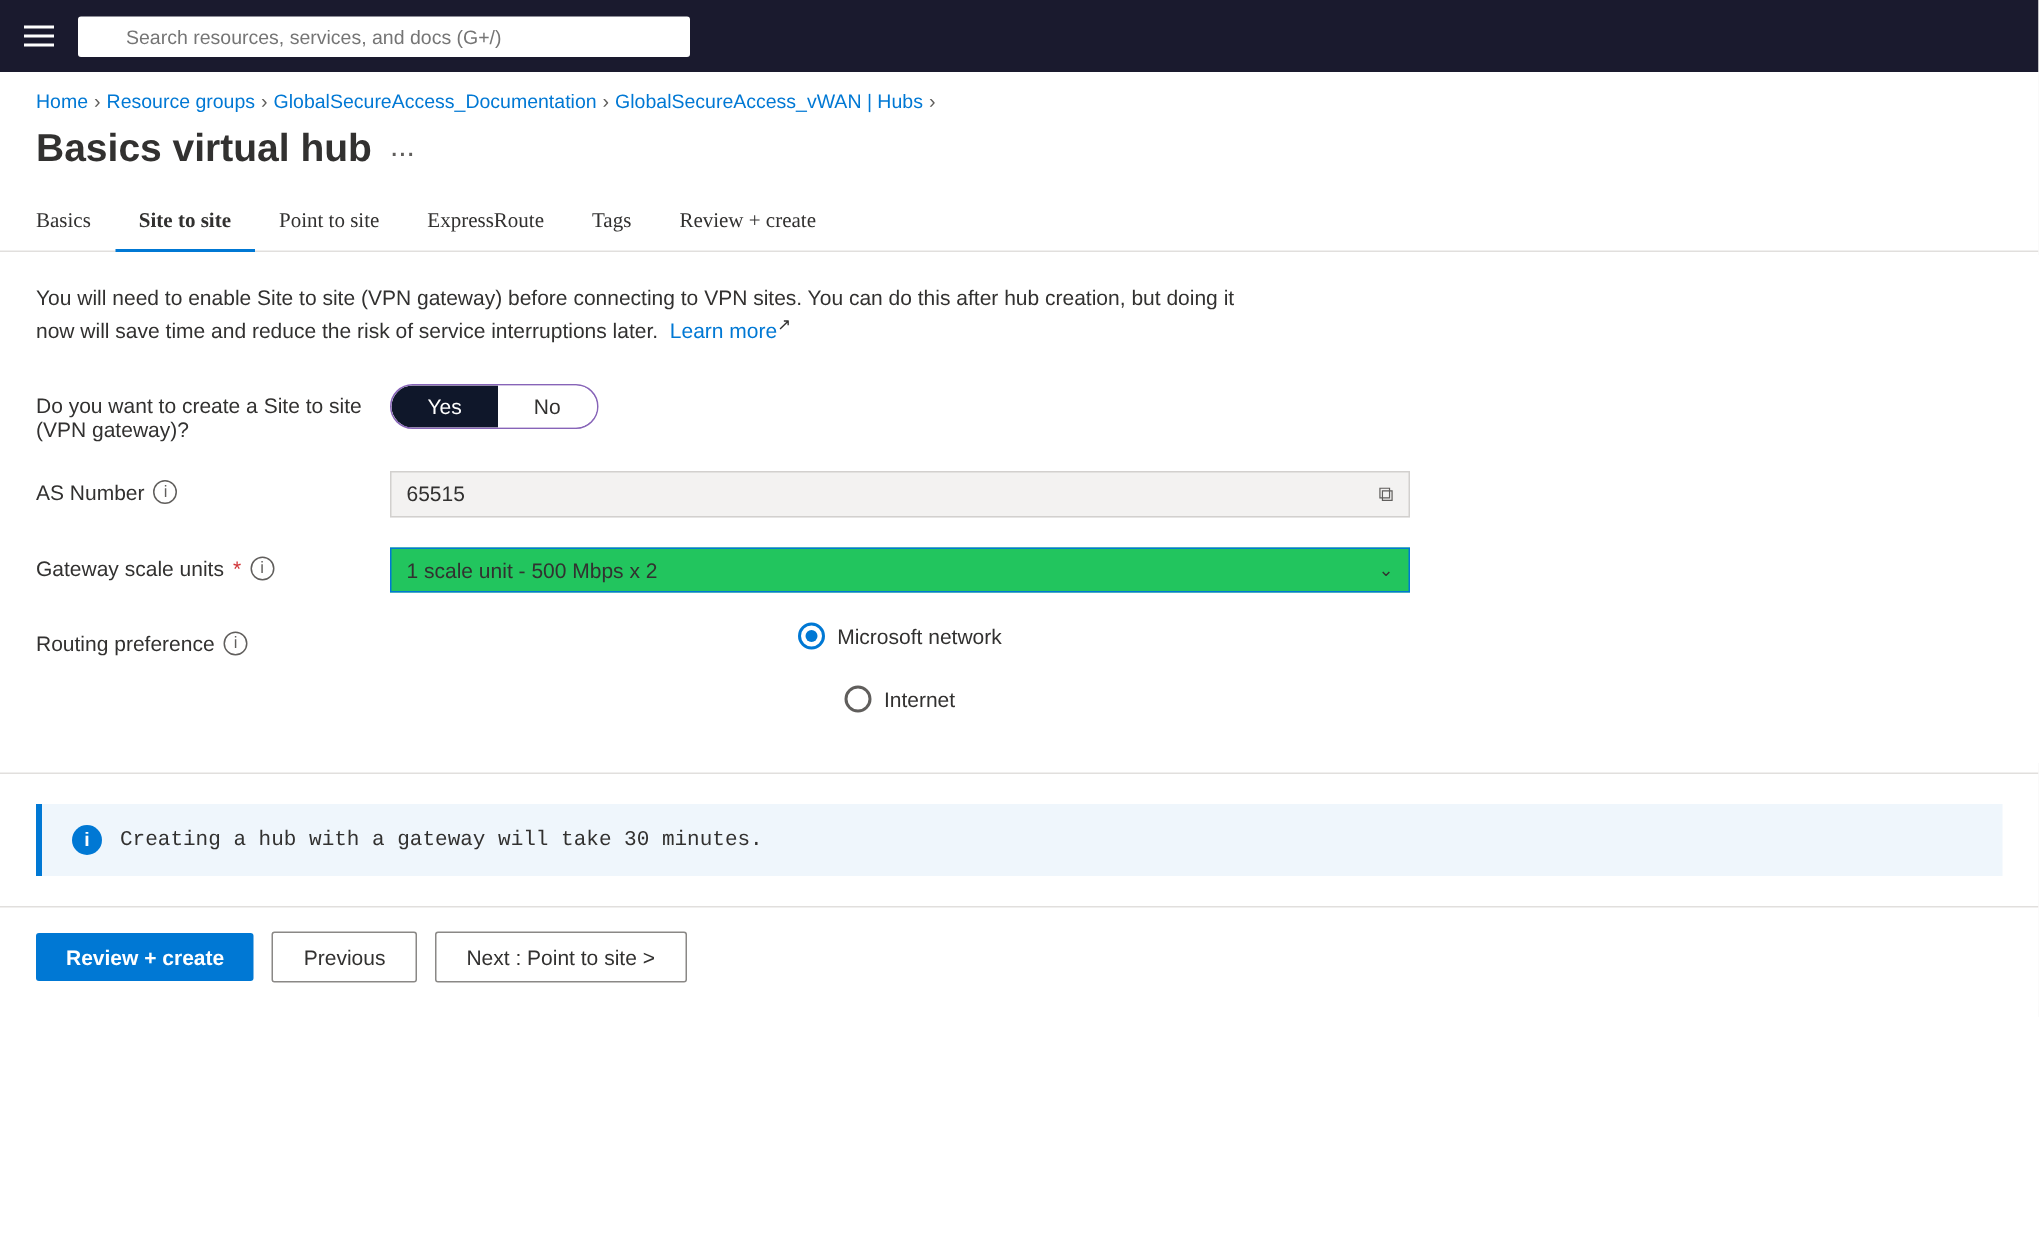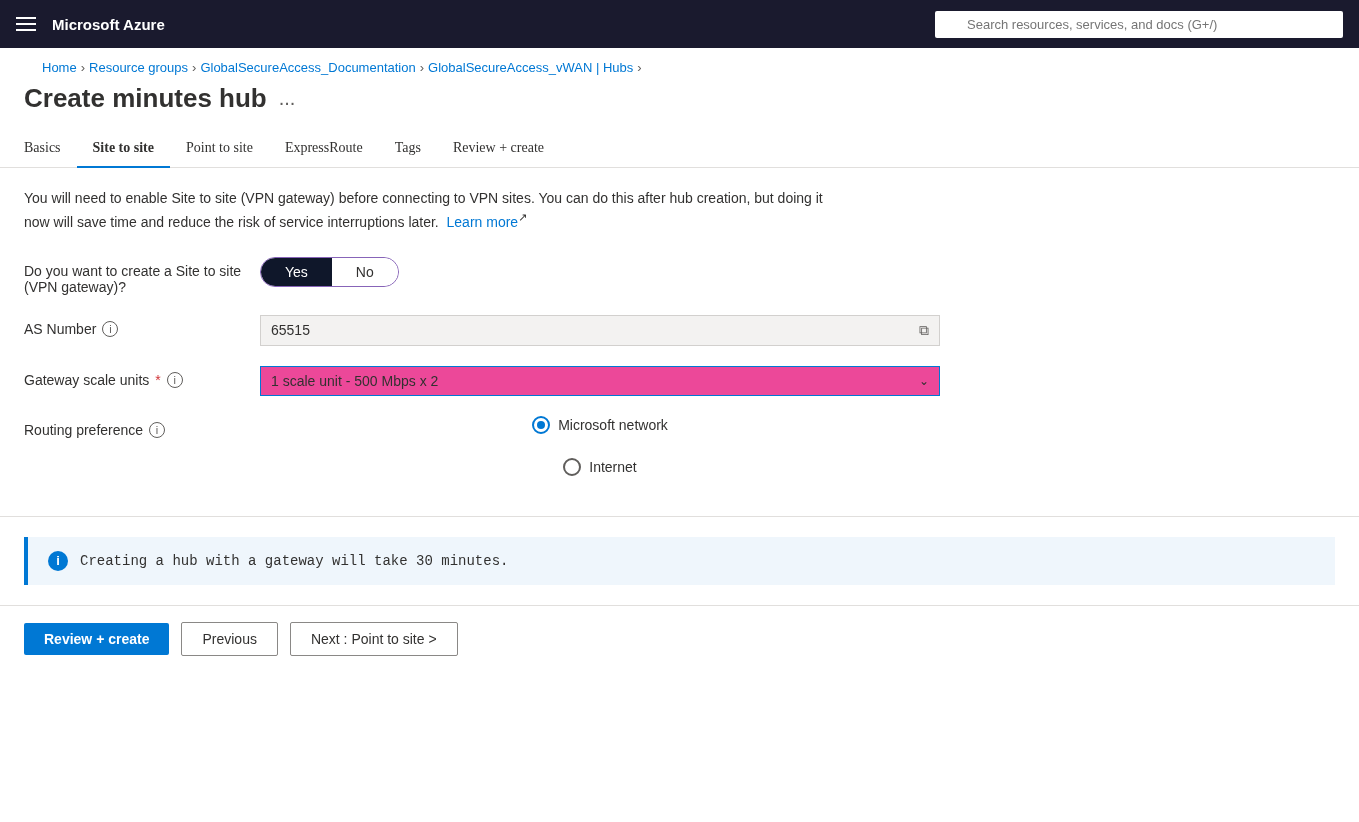--- a/index.html
+++ b/index.html
@@ -65,21 +65,20 @@
       min-height: calc(100vh - 48px);
     }
 
     
     .breadcrumb {
       padding: 12px 24px 0 24px;
       display: flex;
       align-items: flex-start;
       gap: 4px;
       flex-wrap: wrap;
-      margin-left: 18px;
     }
     .breadcrumb a {
       color: #0078d4;
       text-decoration: none;
       font-size: 13px;
     }
     .breadcrumb-sep {
       color: #605e5c;
       font-size: 13px;
     }
@@ -247,21 +246,21 @@
       font-size: 14px;
     }
 
     
     .dropdown {
       display: flex;
       align-items: center;
       justify-content: space-between;
       padding: 6px 10px;
       border: 1px solid #0078d4;
-      background: #ec4899;
+      background: #22c55e;
       font-size: 14px;
       color: #323130;
       cursor: pointer;
       width: 100%;
     }
     .dropdown-arrow {
       color: #323130;
       font-size: 12px;
     }
 
@@ -369,42 +368,41 @@
   </style>
 </head>
 <body>
 
 <div class="topbar">
   <div class="topbar-hamburger">
     <span></span>
       <span></span>
       <span></span>
   </div>
-  <div class="topbar-title">Microsoft Azure</div>
   <div class="search-wrapper">
     <span class="search-icon-top">🔍</span>
     <input class="topbar-search" type="text" placeholder="Search resources, services, and docs (G+/)" style="">
   </div>
 </div>
 
 <div class="main-container">
 
   <nav class="breadcrumb">
     <a href="#">Home</a>
     <span class="breadcrumb-sep">›</span>
     <a href="#">Resource groups</a>
     <span class="breadcrumb-sep">›</span>
     <a href="#">GlobalSecureAccess_Documentation</a>
     <span class="breadcrumb-sep">›</span>
     <a href="#">GlobalSecureAccess_vWAN | Hubs</a>
     <span class="breadcrumb-sep">›</span>
   </nav>
 
   <div class="page-title-row">
-    <h1 class="page-title">Create minutes hub</h1>
+    <h1 class="page-title">Basics virtual hub</h1>
     <span class="page-title-dots">...</span>
   </div>
 
   <div class="tabs">
     <div class="tab">Basics</div>
     <div class="tab active">Site to site</div>
     <div class="tab">Point to site</div>
     <div class="tab">ExpressRoute</div>
     <div class="tab">Tags</div>
     <div class="tab">Review + create</div>

